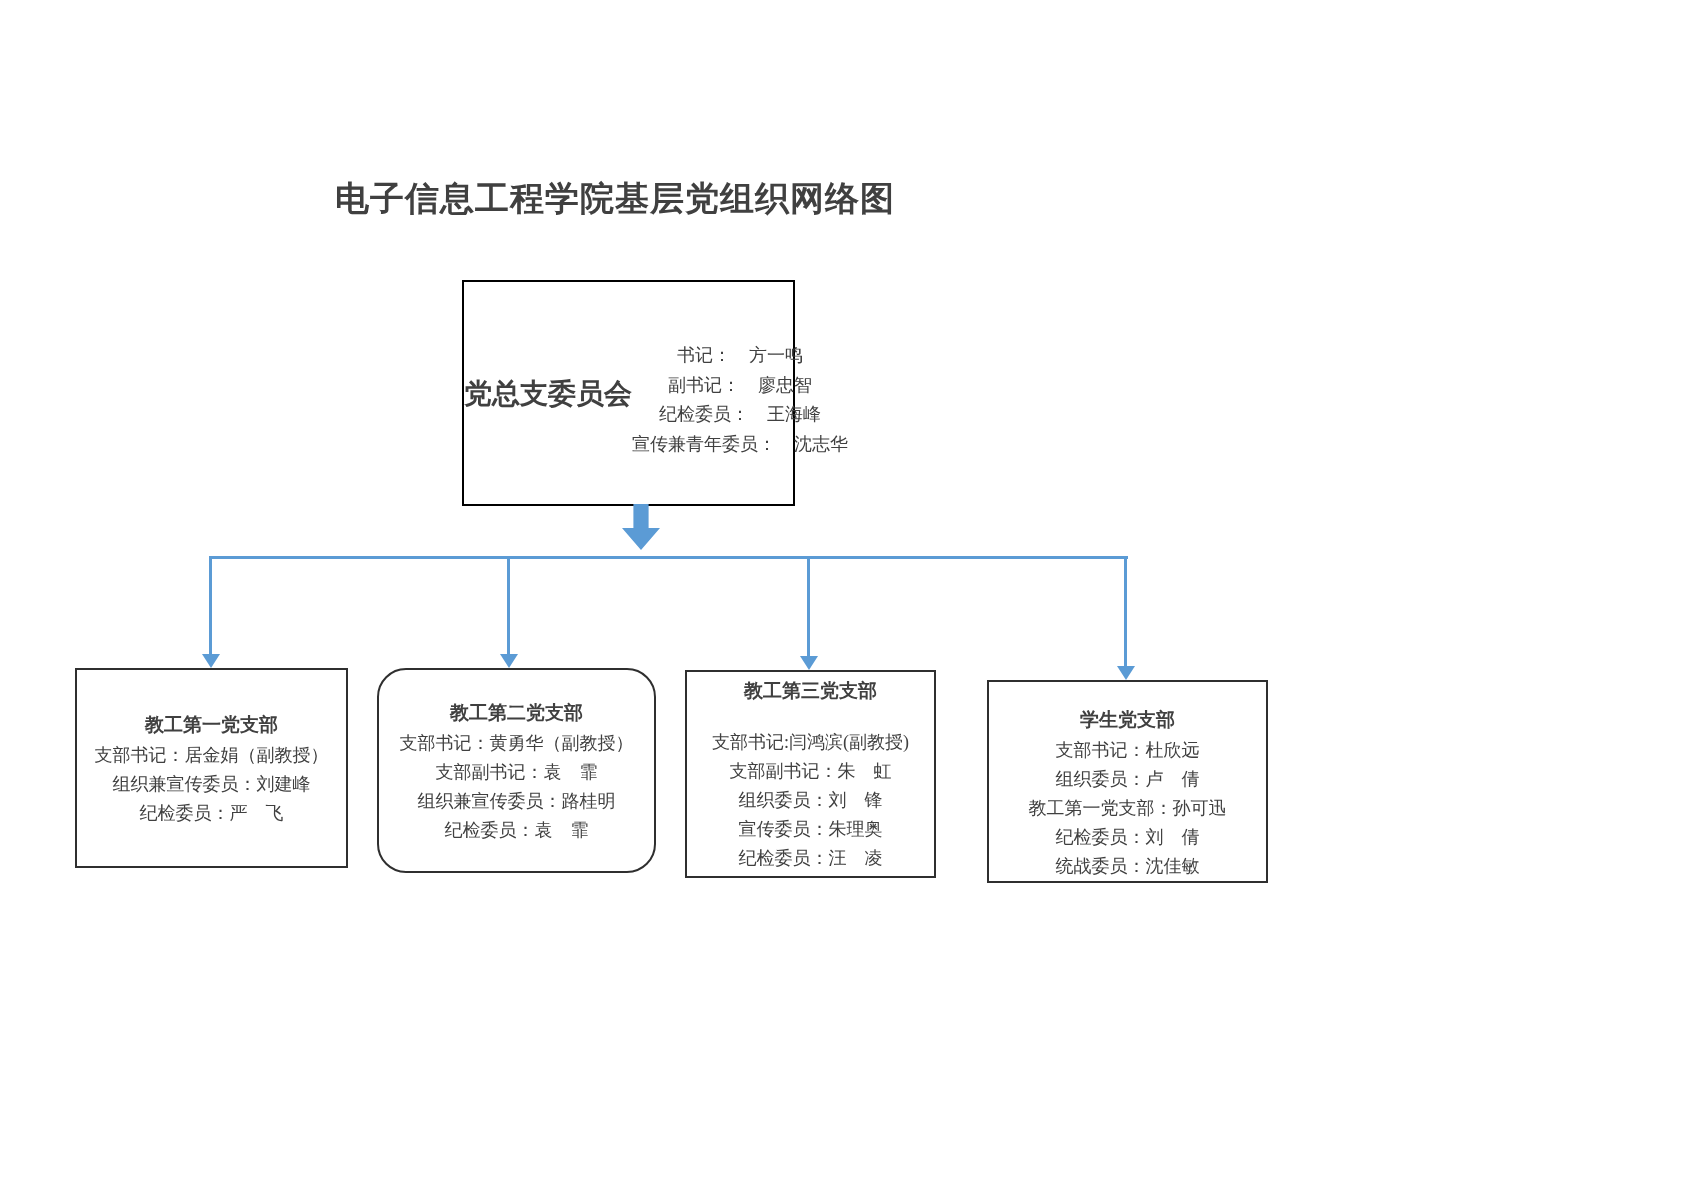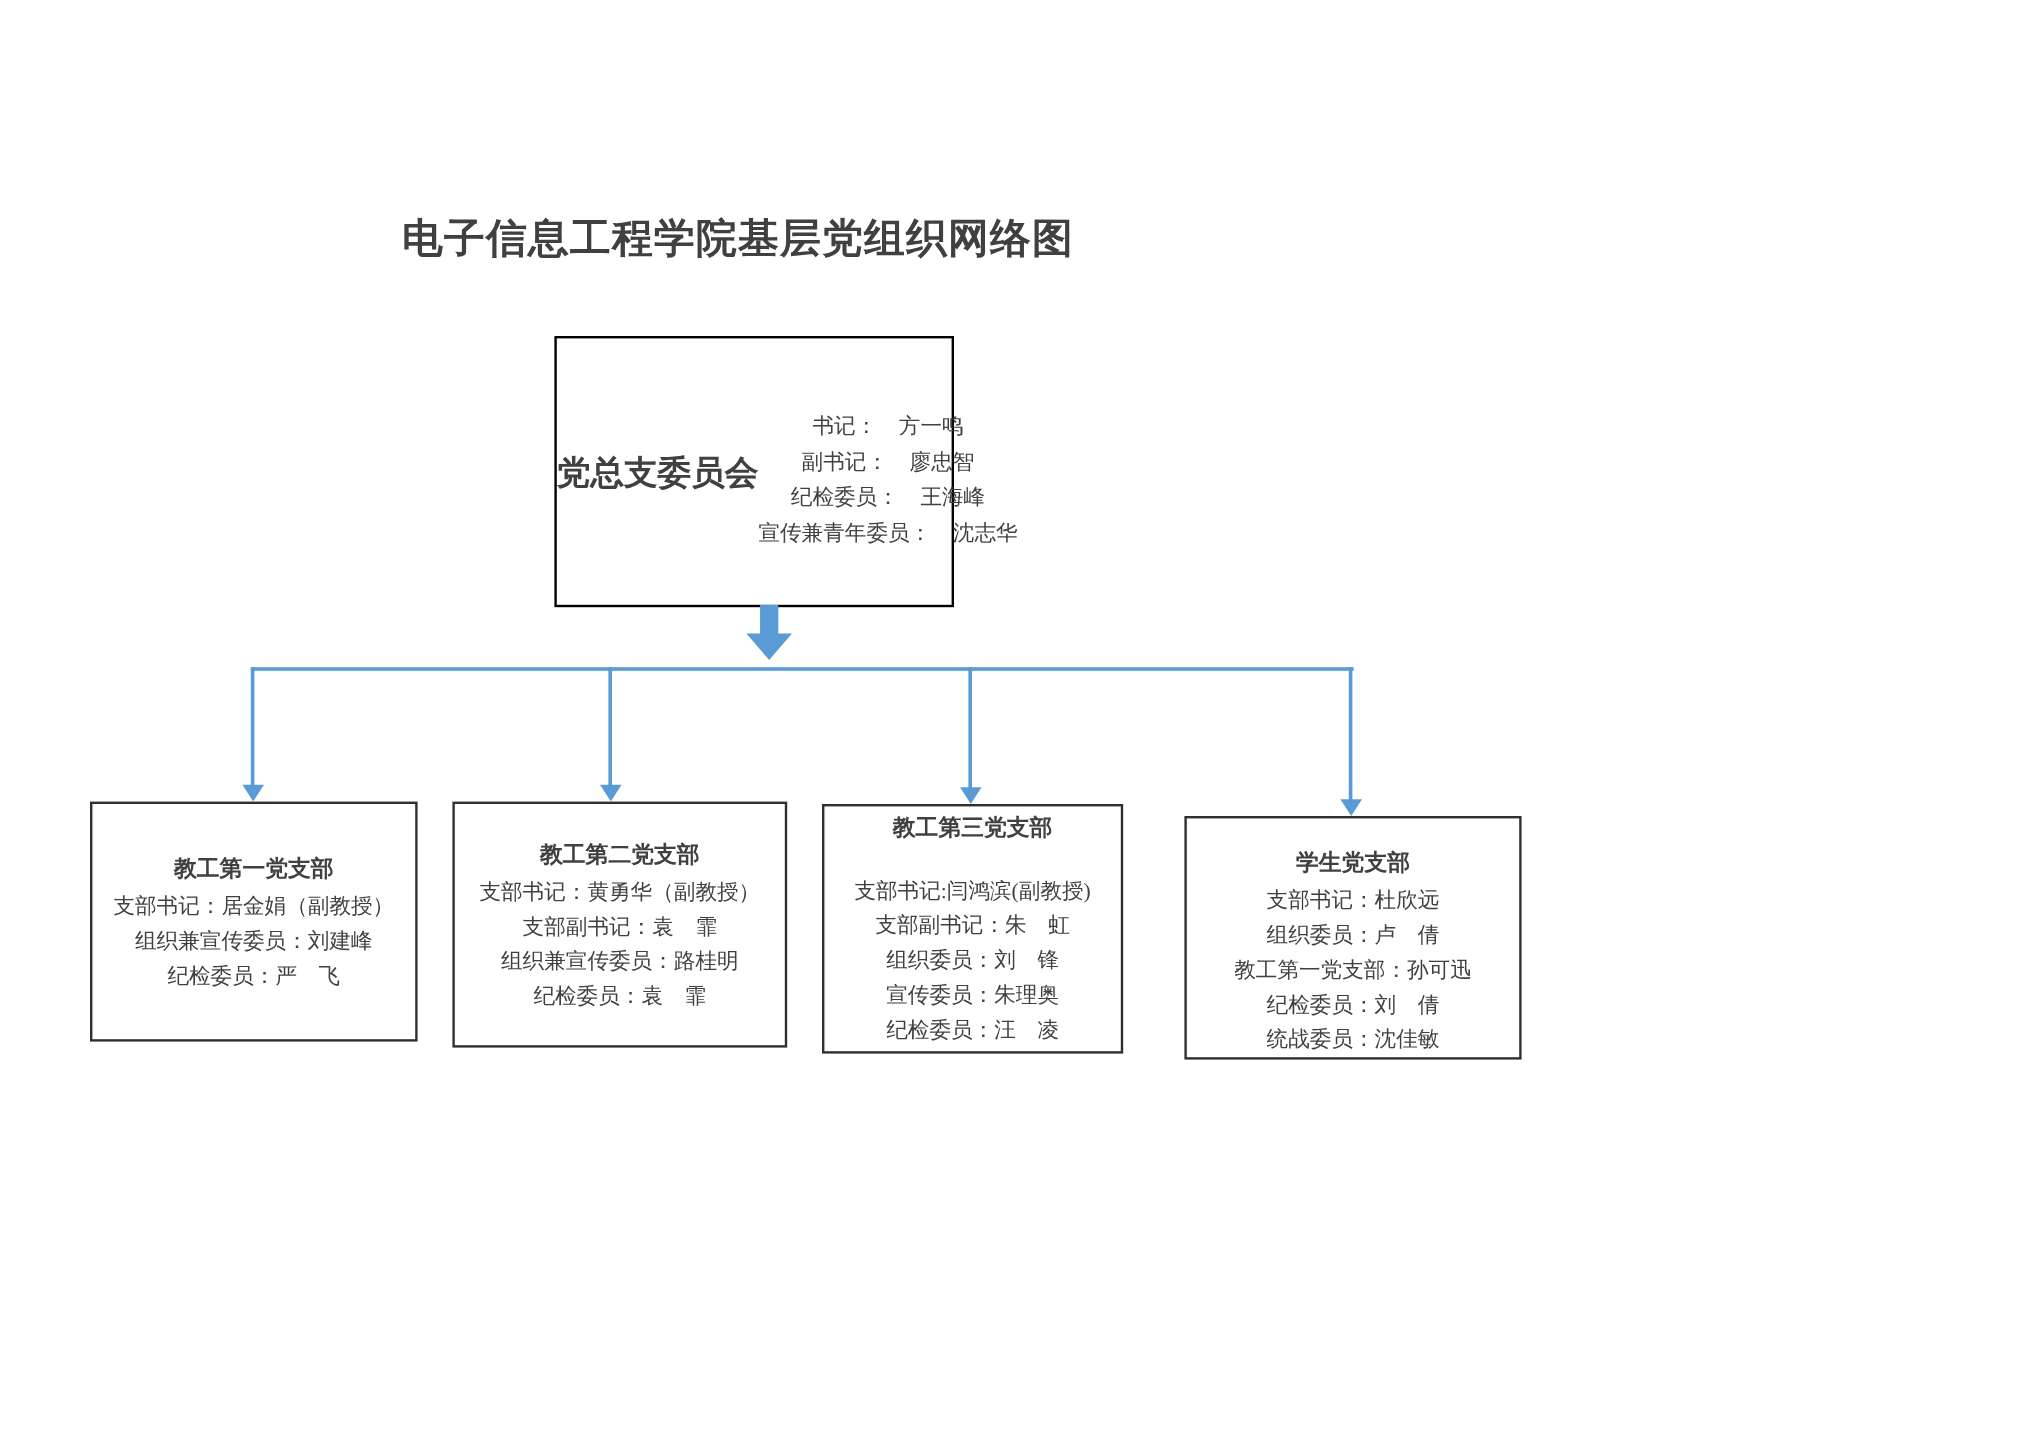--- a/index.html
+++ b/index.html
@@ -79,21 +79,21 @@
   .branch-box {
     position: absolute;
     border: 2px solid #2f2f2f;
     box-sizing: border-box;
     display: flex;
     flex-direction: column;
     justify-content: center;
     align-items: center;
   }
   .b1 { left: 75px;   top: 668px; width: 273px; height: 200px; align-items: center; }
-  .b2 { left: 377px;  top: 668px; width: 279px; height: 205px; }
+  .b2 { left: 377px;  top: 668px; width: 279px; height: 205px; border-radius: 29px; }
   .b3 { left: 685px;  top: 670px; width: 251px; height: 208px; gap: 21px; }
   .b4 { left: 987px;  top: 680px; width: 281px; height: 203px; justify-content: flex-end; }
   .branch-title {
     font-size: 19px;
     font-weight: bold;
     font-family: "Liberation Sans", sans-serif;
     line-height: 32px;
     white-space: nowrap;
   }
   .branch-box .member-line { font-size: 18px; line-height: 29px; text-align: center; white-space: nowrap; }

